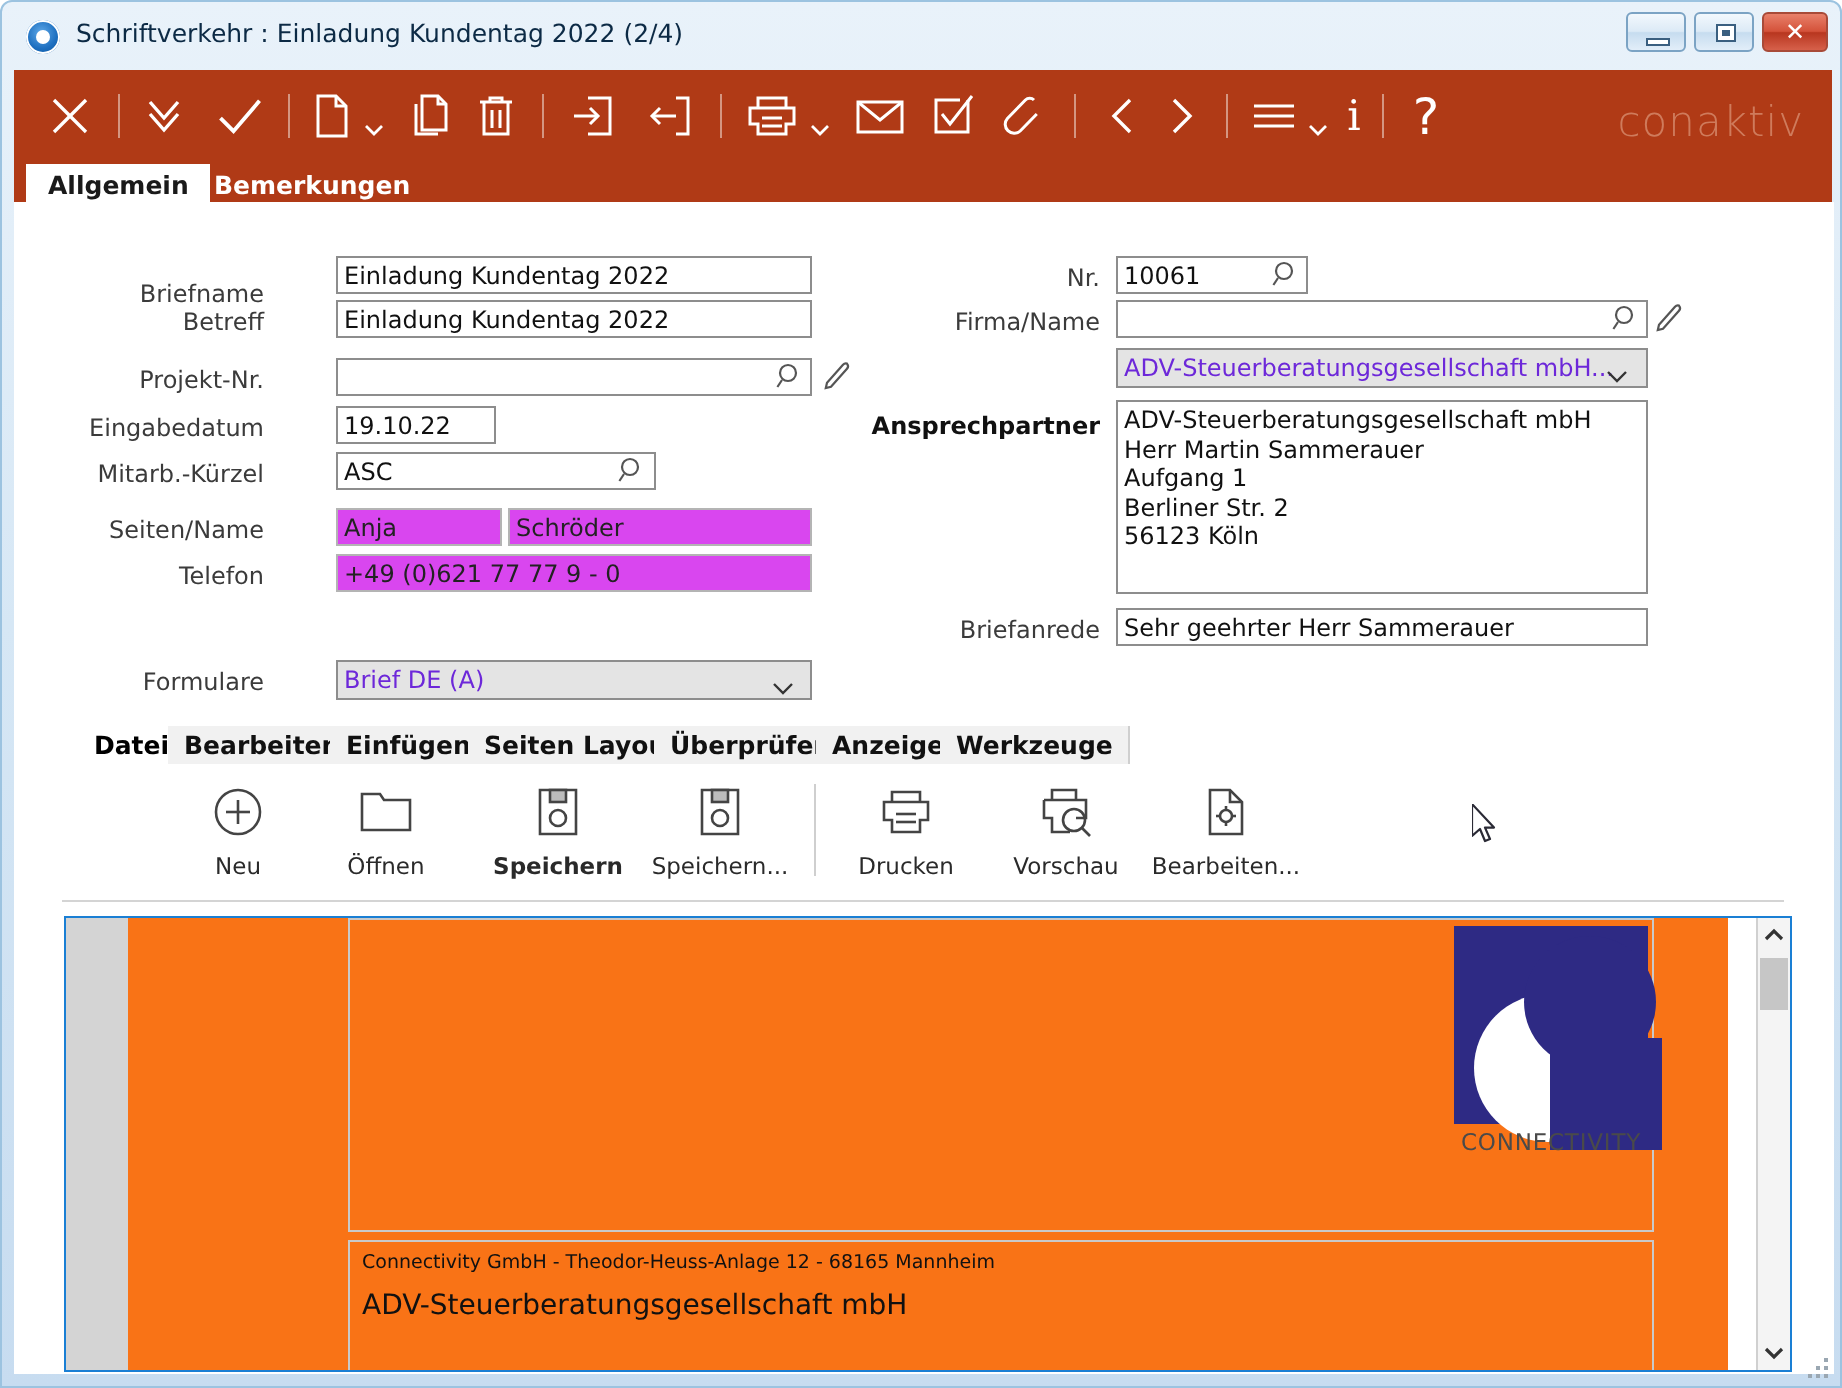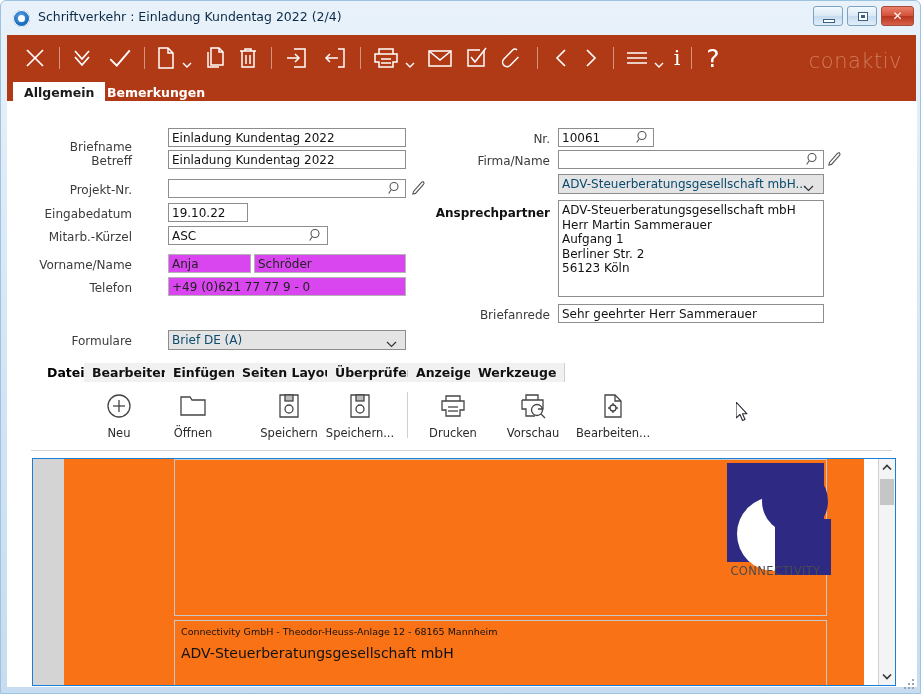--- a/index.html
+++ b/index.html
@@ -202,21 +202,21 @@
     width: 15px; height: 15px;
   }
 
   select.combo {
     position: absolute;
     box-sizing: border-box;
     height: 20px;
     border: 1px solid #8d8d8d;
     background: #e4e4e4;
     font-size: 12px;
-    color: #0c4a6e;
+    color: #6d28d9;
     font-family: "DejaVu Sans", "Liberation Sans", sans-serif;
     padding-left: 3px;
     -webkit-appearance: none;
     appearance: none;
   }
   .combo-wrap { position: absolute; }
   .combo-arrow {
     position: absolute;
     pointer-events: none;
     width: 11px; height: 7px;
@@ -596,21 +596,21 @@
 
     <div class="lbl" style="left:14px; top:129px; width:110px;">Mitarb.-Kürzel</div>
     <input class="fld" style="left: 160px; top: 125px; width: 160px;" value="ASC">
     <div class="mag" style="left:301px; top:127px;">
       <svg width="14" height="14" viewBox="0 0 14 14" fill="none" stroke="#555" stroke-width="1.1">
         <circle cx="6" cy="5.5" r="4"></circle>
           <line x1="3" y1="9" x2="0.7" y2="12.5"></line>
       </svg>
     </div>
 
-    <div class="lbl" style="left:14px; top:157px; width:110px;">Vorname/Name</div>
+    <div class="lbl" style="left:14px; top:157px; width:110px;">Seiten/Name</div>
     <input class="fld ro" style="left: 160px; top: 153px; width: 83px;" readonly="" value="Anja">
     <input class="fld ro" style="left: 246px; top: 153px; width: 152px;" readonly="" value="Schröder">
 
     <div class="lbl" style="left:34px; top:180px; width:90px;">Telefon</div>
     <input class="fld ro" style="left: 160px; top: 176px; width: 238px;" readonly="" value="+49 (0)621 77 77 9 - 0">
 
     <div class="lbl" style="left:34px; top:233px; width:90px;">Formulare</div>
     <div class="combo-wrap" style="left:160px; top:229px;">
       <select class="combo" style="left:0; top:0; width:238px;">
         <option>Brief DE (A)</option>
@@ -698,21 +698,21 @@
 
     <div class="rbtn" style="left:124px;">
       <div class="ricon">
         <svg width="30" height="26" viewBox="0 0 30 26" fill="none" stroke="#444" stroke-width="1.3">
           <path d="M3 7 v15 h24 v-15 h-13 l-2-3 h-9 z"></path>
         </svg>
       </div>
       <div class="rlabel">Öffnen</div>
     </div>
 
-    <div class="rbtn" style="left:220px;">
+    <div class="rbtn" style="left:210px;font-weight:bold;">
       <div class="ricon">
         <svg width="26" height="28" viewBox="0 0 26 28" fill="none" stroke="#444" stroke-width="1.3">
           <path d="M4 3 h18 v22 h-18 z"></path>
           <rect x="9" y="3" width="8" height="6" fill="#bcbcbc" stroke="#444"></rect>
           <circle cx="13" cy="17" r="4"></circle>
         </svg>
       </div>
       <div class="rlabel">Speichern</div>
     </div>
 

